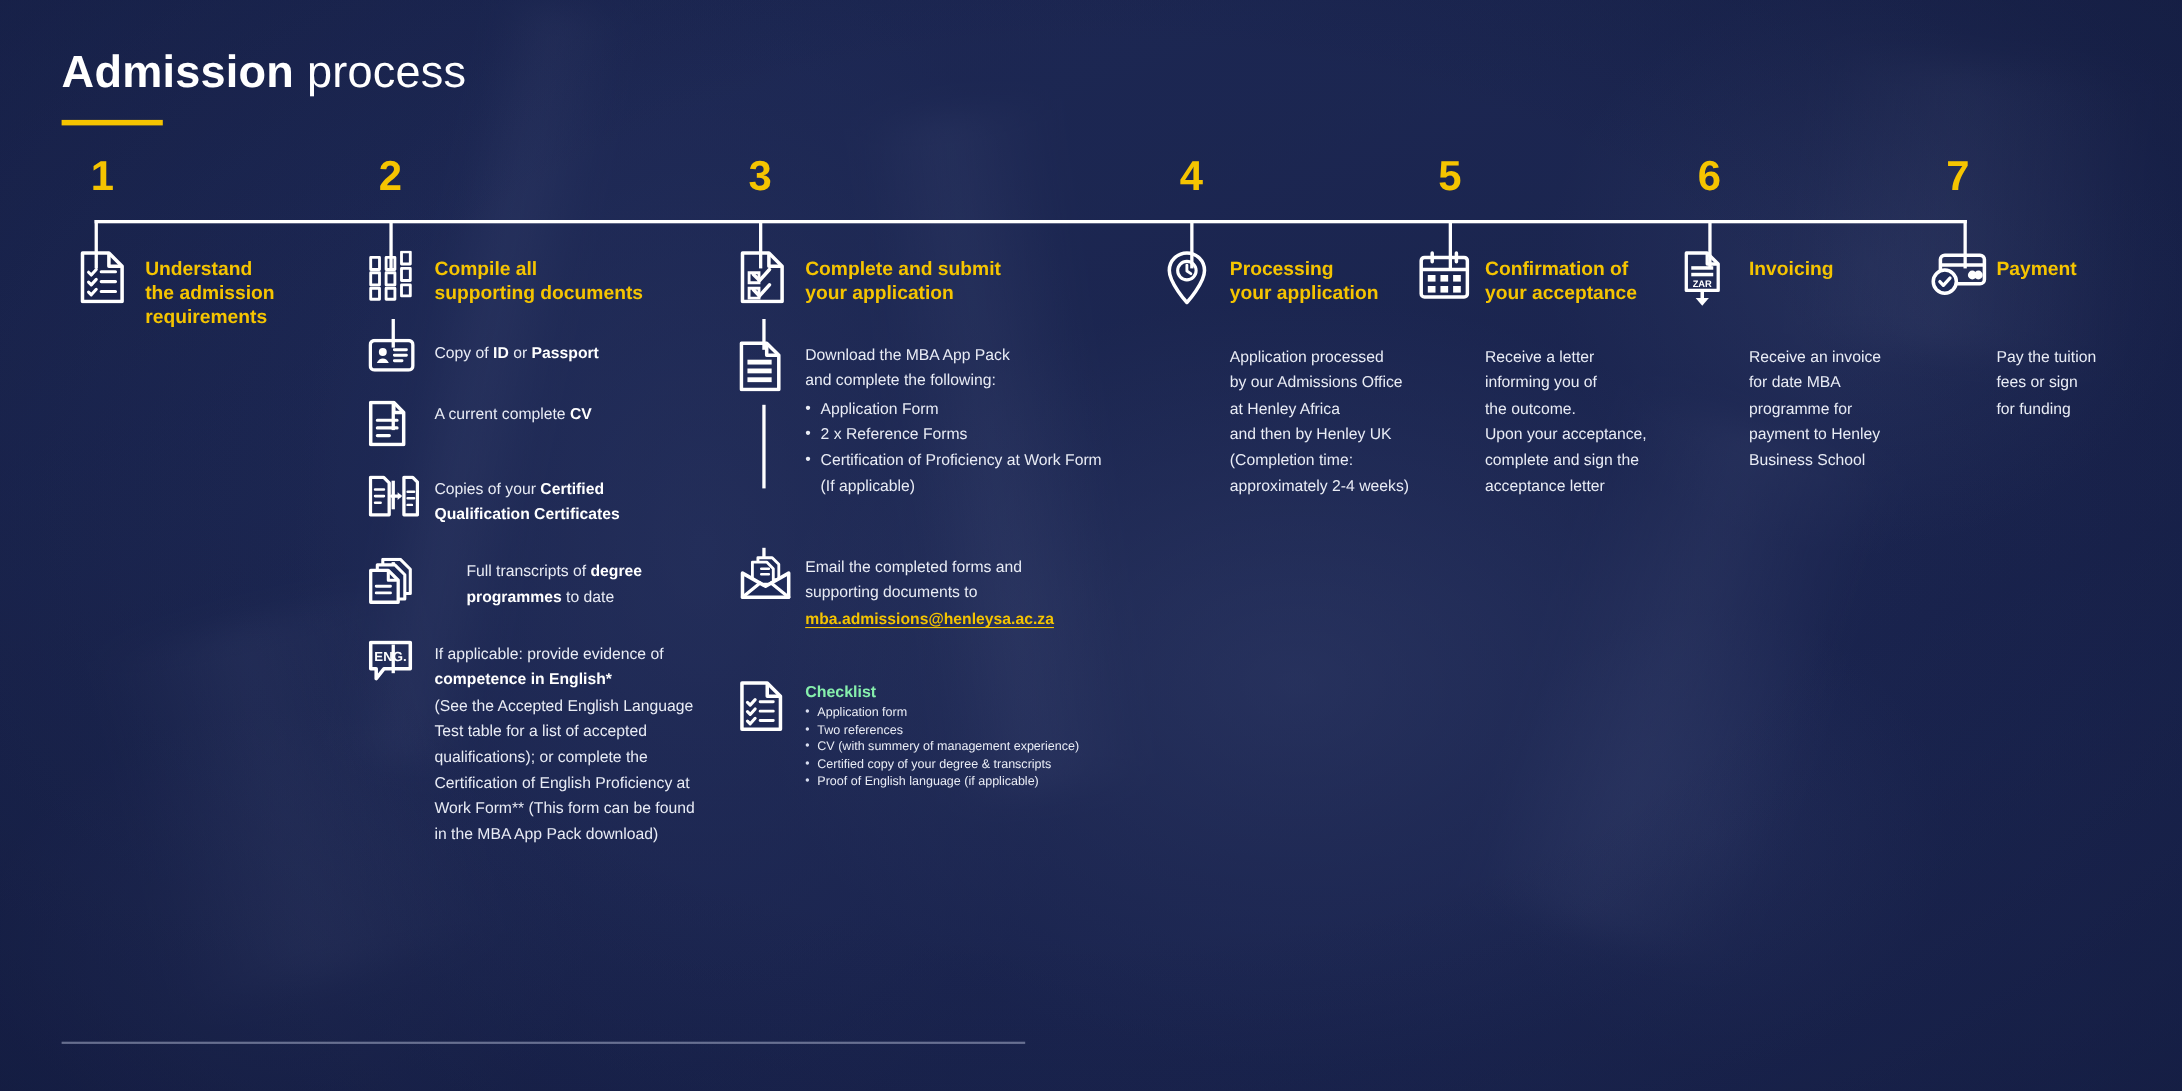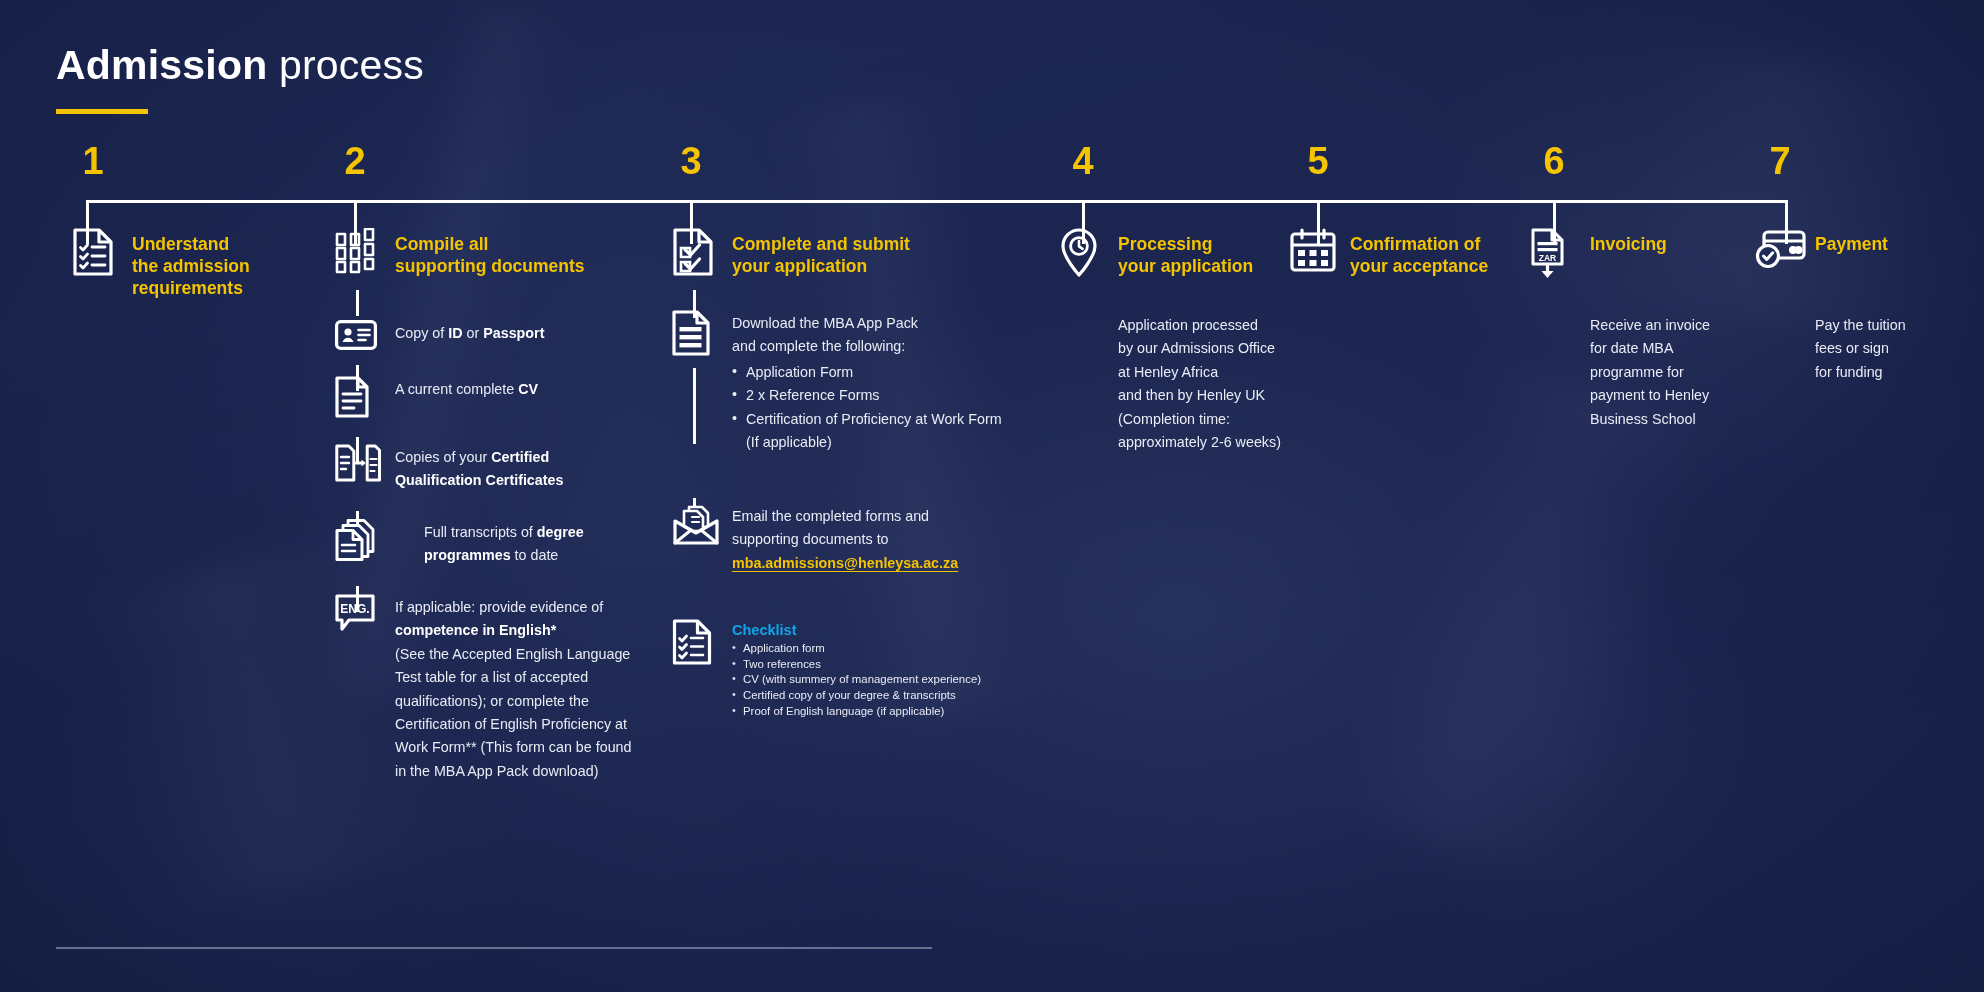--- a/index.html
+++ b/index.html
@@ -85,21 +85,21 @@
   .solidline {
     position: absolute; width: 3px; background: #ffffff; left: 21px;
   }
 
   .bullets { list-style: none; margin-top: 2px; }
   .bullets li { position: relative; padding-left: 14px; }
   .bullets li::before {
     content: "•"; position: absolute; left: 0; top: -1px; color: #e9ecf5;
   }
 
-  .checklist-title { font-size: 14.5px; font-weight: 700; color: #0ea5e9; line-height: 1.3; }
+  .checklist-title { font-size: 14.5px; font-weight: 700; color: #86efac; line-height: 1.3; }
   .checklist { list-style: none; margin-top: 1px; }
   .checklist li {
     position: relative; padding-left: 11px;
     font-size: 11.4px; color: #e9ecf5; line-height: 1.38;
   }
   .checklist li::before {
     content: "•"; position: absolute; left: 0; top: -1px; font-size: 11px; color: #d9def0;
   }
 
   .email-link {
@@ -198,21 +198,21 @@
         <div>supporting documents</div>
       </div>
     </div>
 
     <div class="dashline" style="top:62px;  height:26px;"></div>
     <div class="dashline" style="top:137px; height:26px;"></div>
     <div class="dashline" style="top:209px; height:26px;"></div>
     <div class="dashline" style="top:283px; height:26px;"></div>
     <div class="dashline" style="top:358px; height:26px;"></div>
 
-    <div class="sub-row" style="margin-top:42px;">
+    <div class="sub-row" style="margin-top:30px;">
       <div class="sub-icon">
         <svg width="42" height="30" viewBox="0 0 42 30" fill="none">
           <rect x="1.6" y="1.6" width="38.8" height="26.8" rx="4" stroke="#fff" stroke-width="3.2"></rect>
           <circle cx="13" cy="12" r="3.6" fill="#fff"></circle>
           <path d="M7.5 22c1.3-3 3.3-4.2 5.5-4.2S17.2 19 18.5 22z" fill="#fff"></path>
           <path d="M23.5 10h11M23.5 15h11M23.5 20h7" stroke="#fff" stroke-width="2.6" stroke-linecap="round"></path>
         </svg>
       </div>
       <div class="sub-body body-text">Copy of <b>ID</b> or <b>Passport</b></div>
     </div>
@@ -363,21 +363,21 @@
         <div>Processing</div>
         <div>your application</div>
       </div>
     </div>
     <div class="body-text" style="margin-top:36px; margin-left:60px;">
       <div>Application processed</div>
       <div>by our Admissions Office</div>
       <div>at Henley Africa</div>
       <div>and then by Henley UK</div>
       <div>(Completion time:</div>
-      <div>approximately 2-6 weeks)</div>
+      <div>approximately 2-4 weeks)</div>
     </div>
   </div>
 
   <div class="col" style="left:1290px; width:240px;">
     <div class="col-head">
       <div class="icon-slot">
         <svg width="46" height="44" viewBox="0 0 46 44" fill="none">
           <rect x="2" y="6" width="42" height="36" rx="3" stroke="#fff" stroke-width="3.2"></rect>
           <path d="M2 17h42" stroke="#fff" stroke-width="3.2"></path>
           <path d="M12 2v8M34 2v8" stroke="#fff" stroke-width="3.2" stroke-linecap="round"></path>
@@ -389,20 +389,28 @@
             <rect x="19.5" y="32" width="7" height="6"></rect>
             <rect x="31" y="32" width="7" height="6"></rect>
           </g>
         </svg>
       </div>
       <div class="head-title">
         <div>Confirmation of</div>
         <div>your acceptance</div>
       </div>
     </div>
+    <div class="body-text" style="margin-top:36px; margin-left:60px;">
+      <div>Receive a letter</div>
+      <div>informing you of</div>
+      <div>the outcome.</div>
+      <div>Upon your acceptance,</div>
+      <div>complete and sign the</div>
+      <div>acceptance letter</div>
+    </div>
   </div>
 
   <div class="col" style="left:1530px; width:220px;">
     <div class="col-head">
       <div class="icon-slot">
         <svg width="40" height="52" viewBox="0 0 40 52" fill="none">
           <path d="M3 2h19l10 10v24H3z" stroke="#fff" stroke-width="3" stroke-linejoin="round"></path>
           <path d="M22 2v10h10" stroke="#fff" stroke-width="3" stroke-linejoin="round"></path>
           <rect x="7.5" y="14" width="20" height="3.2" fill="#fff"></rect>
           <rect x="7.5" y="20" width="20" height="3.2" fill="#fff"></rect>

